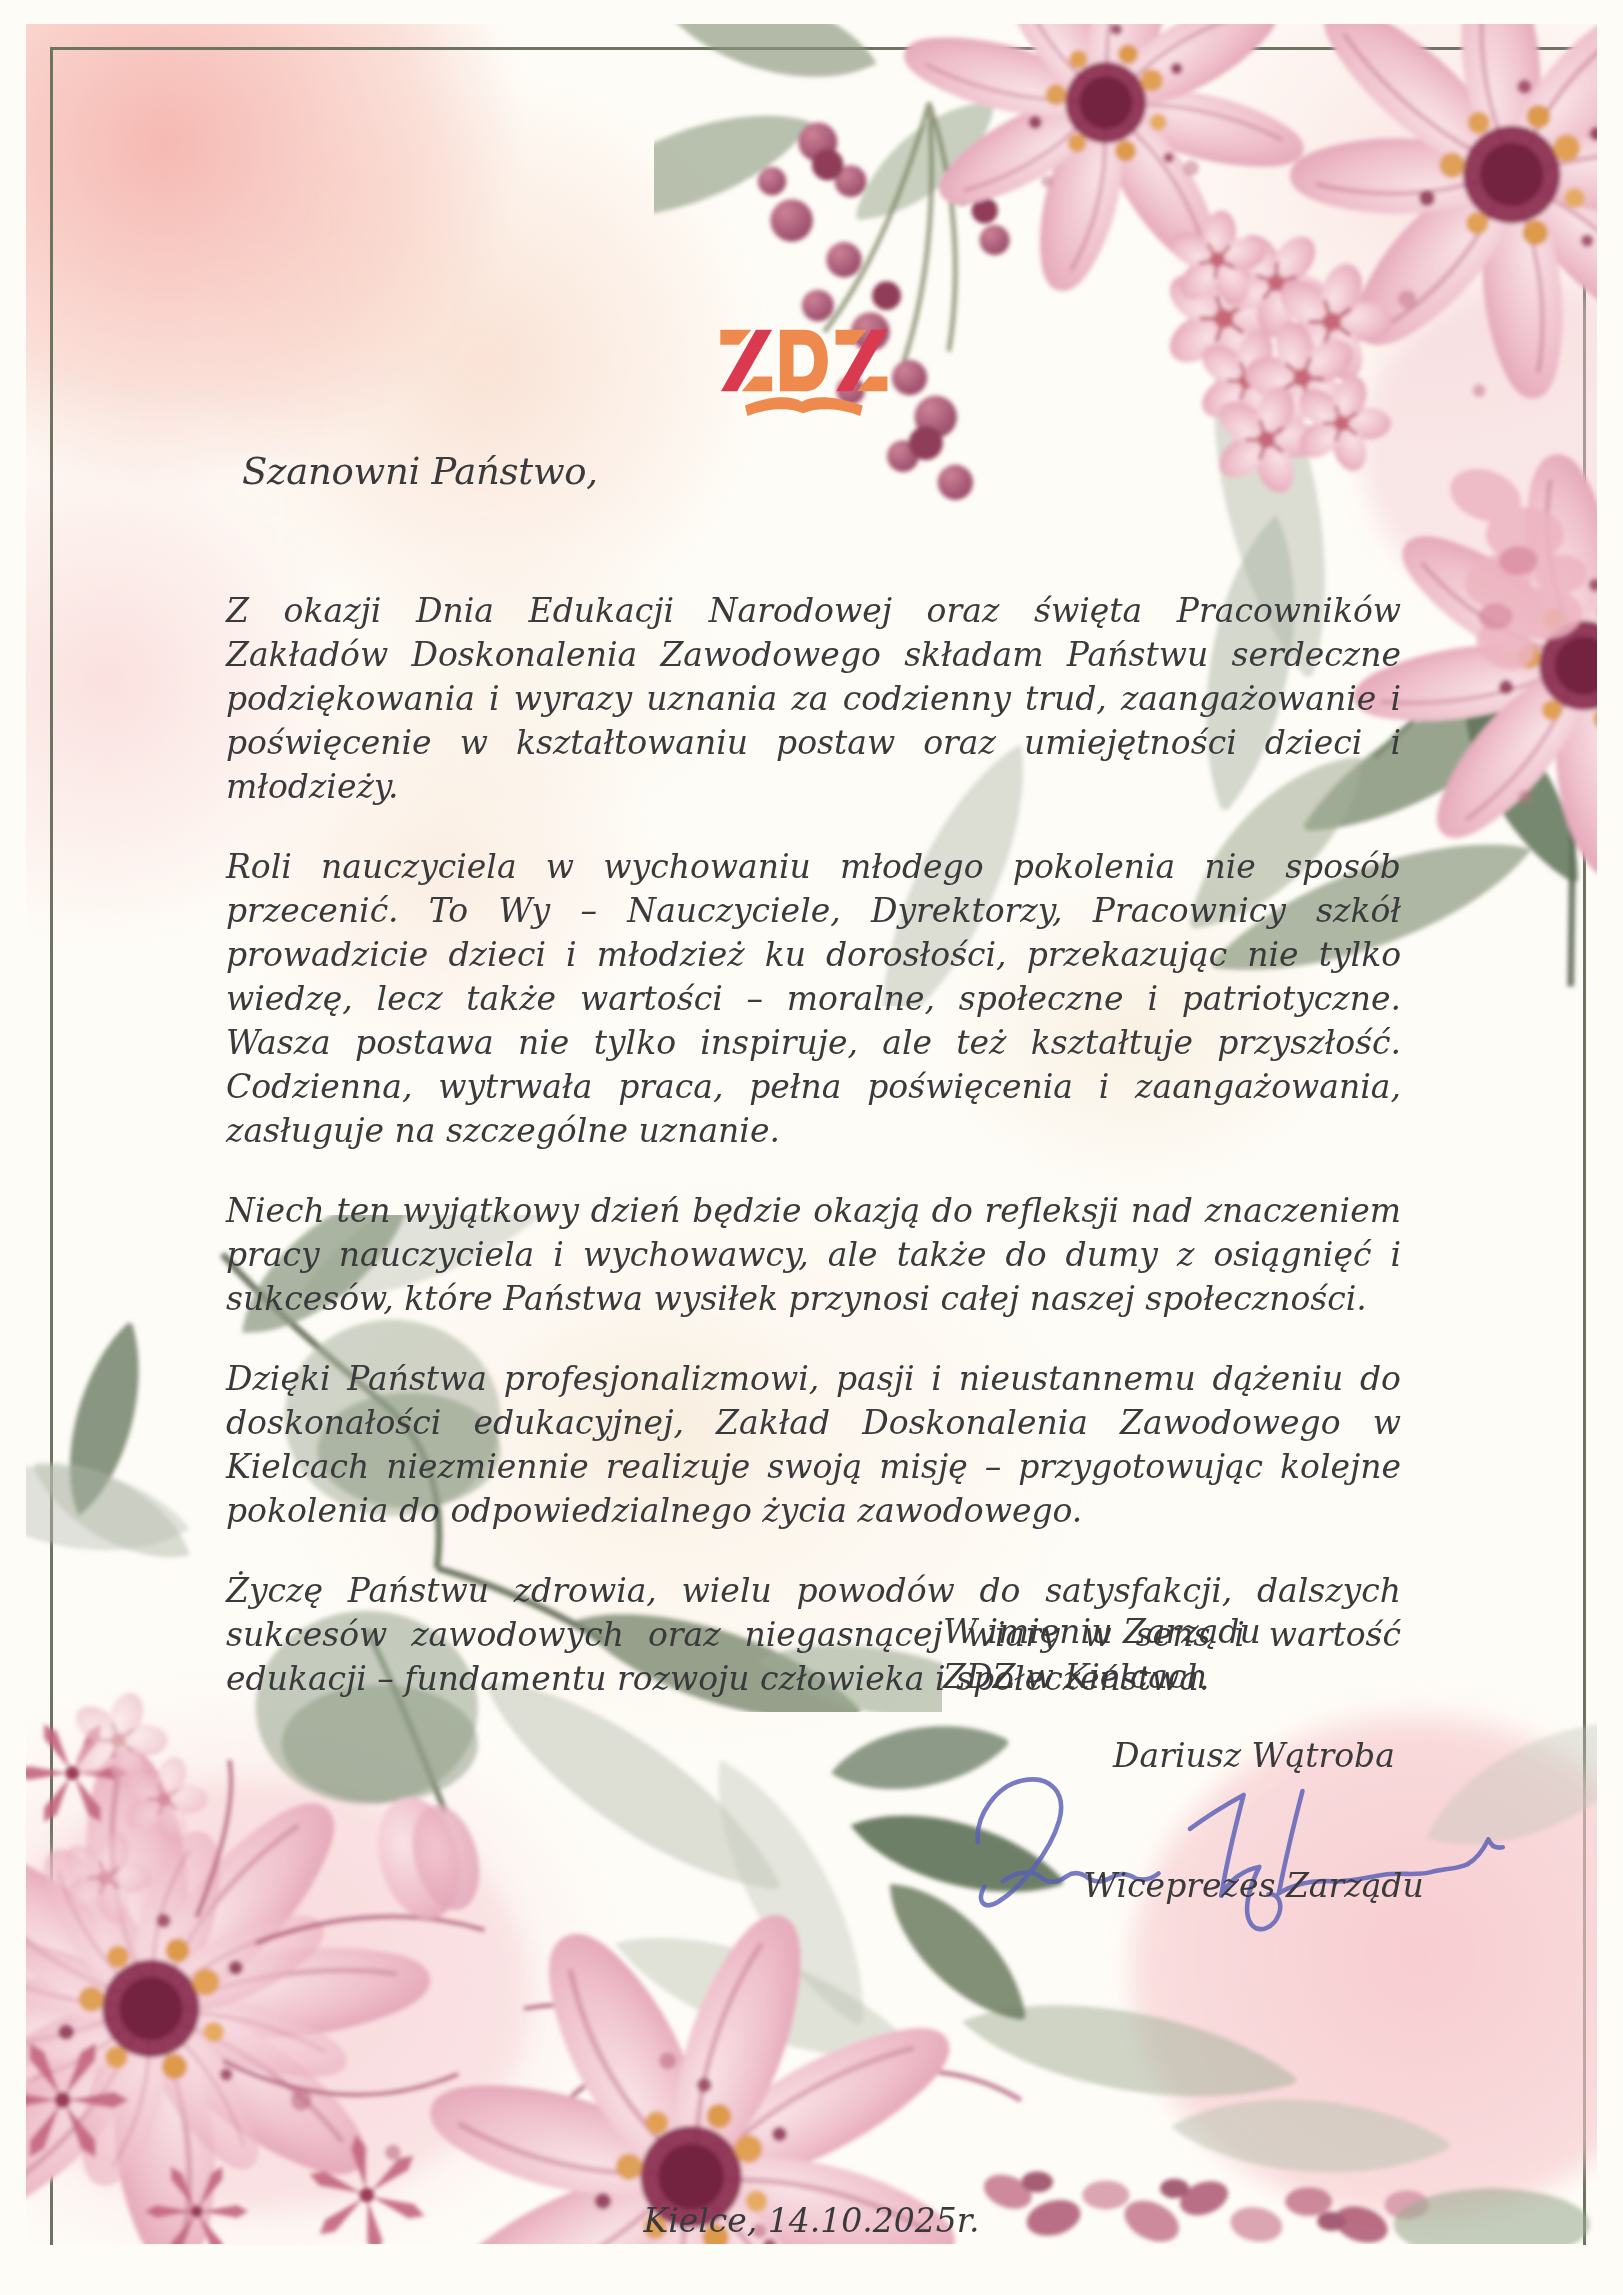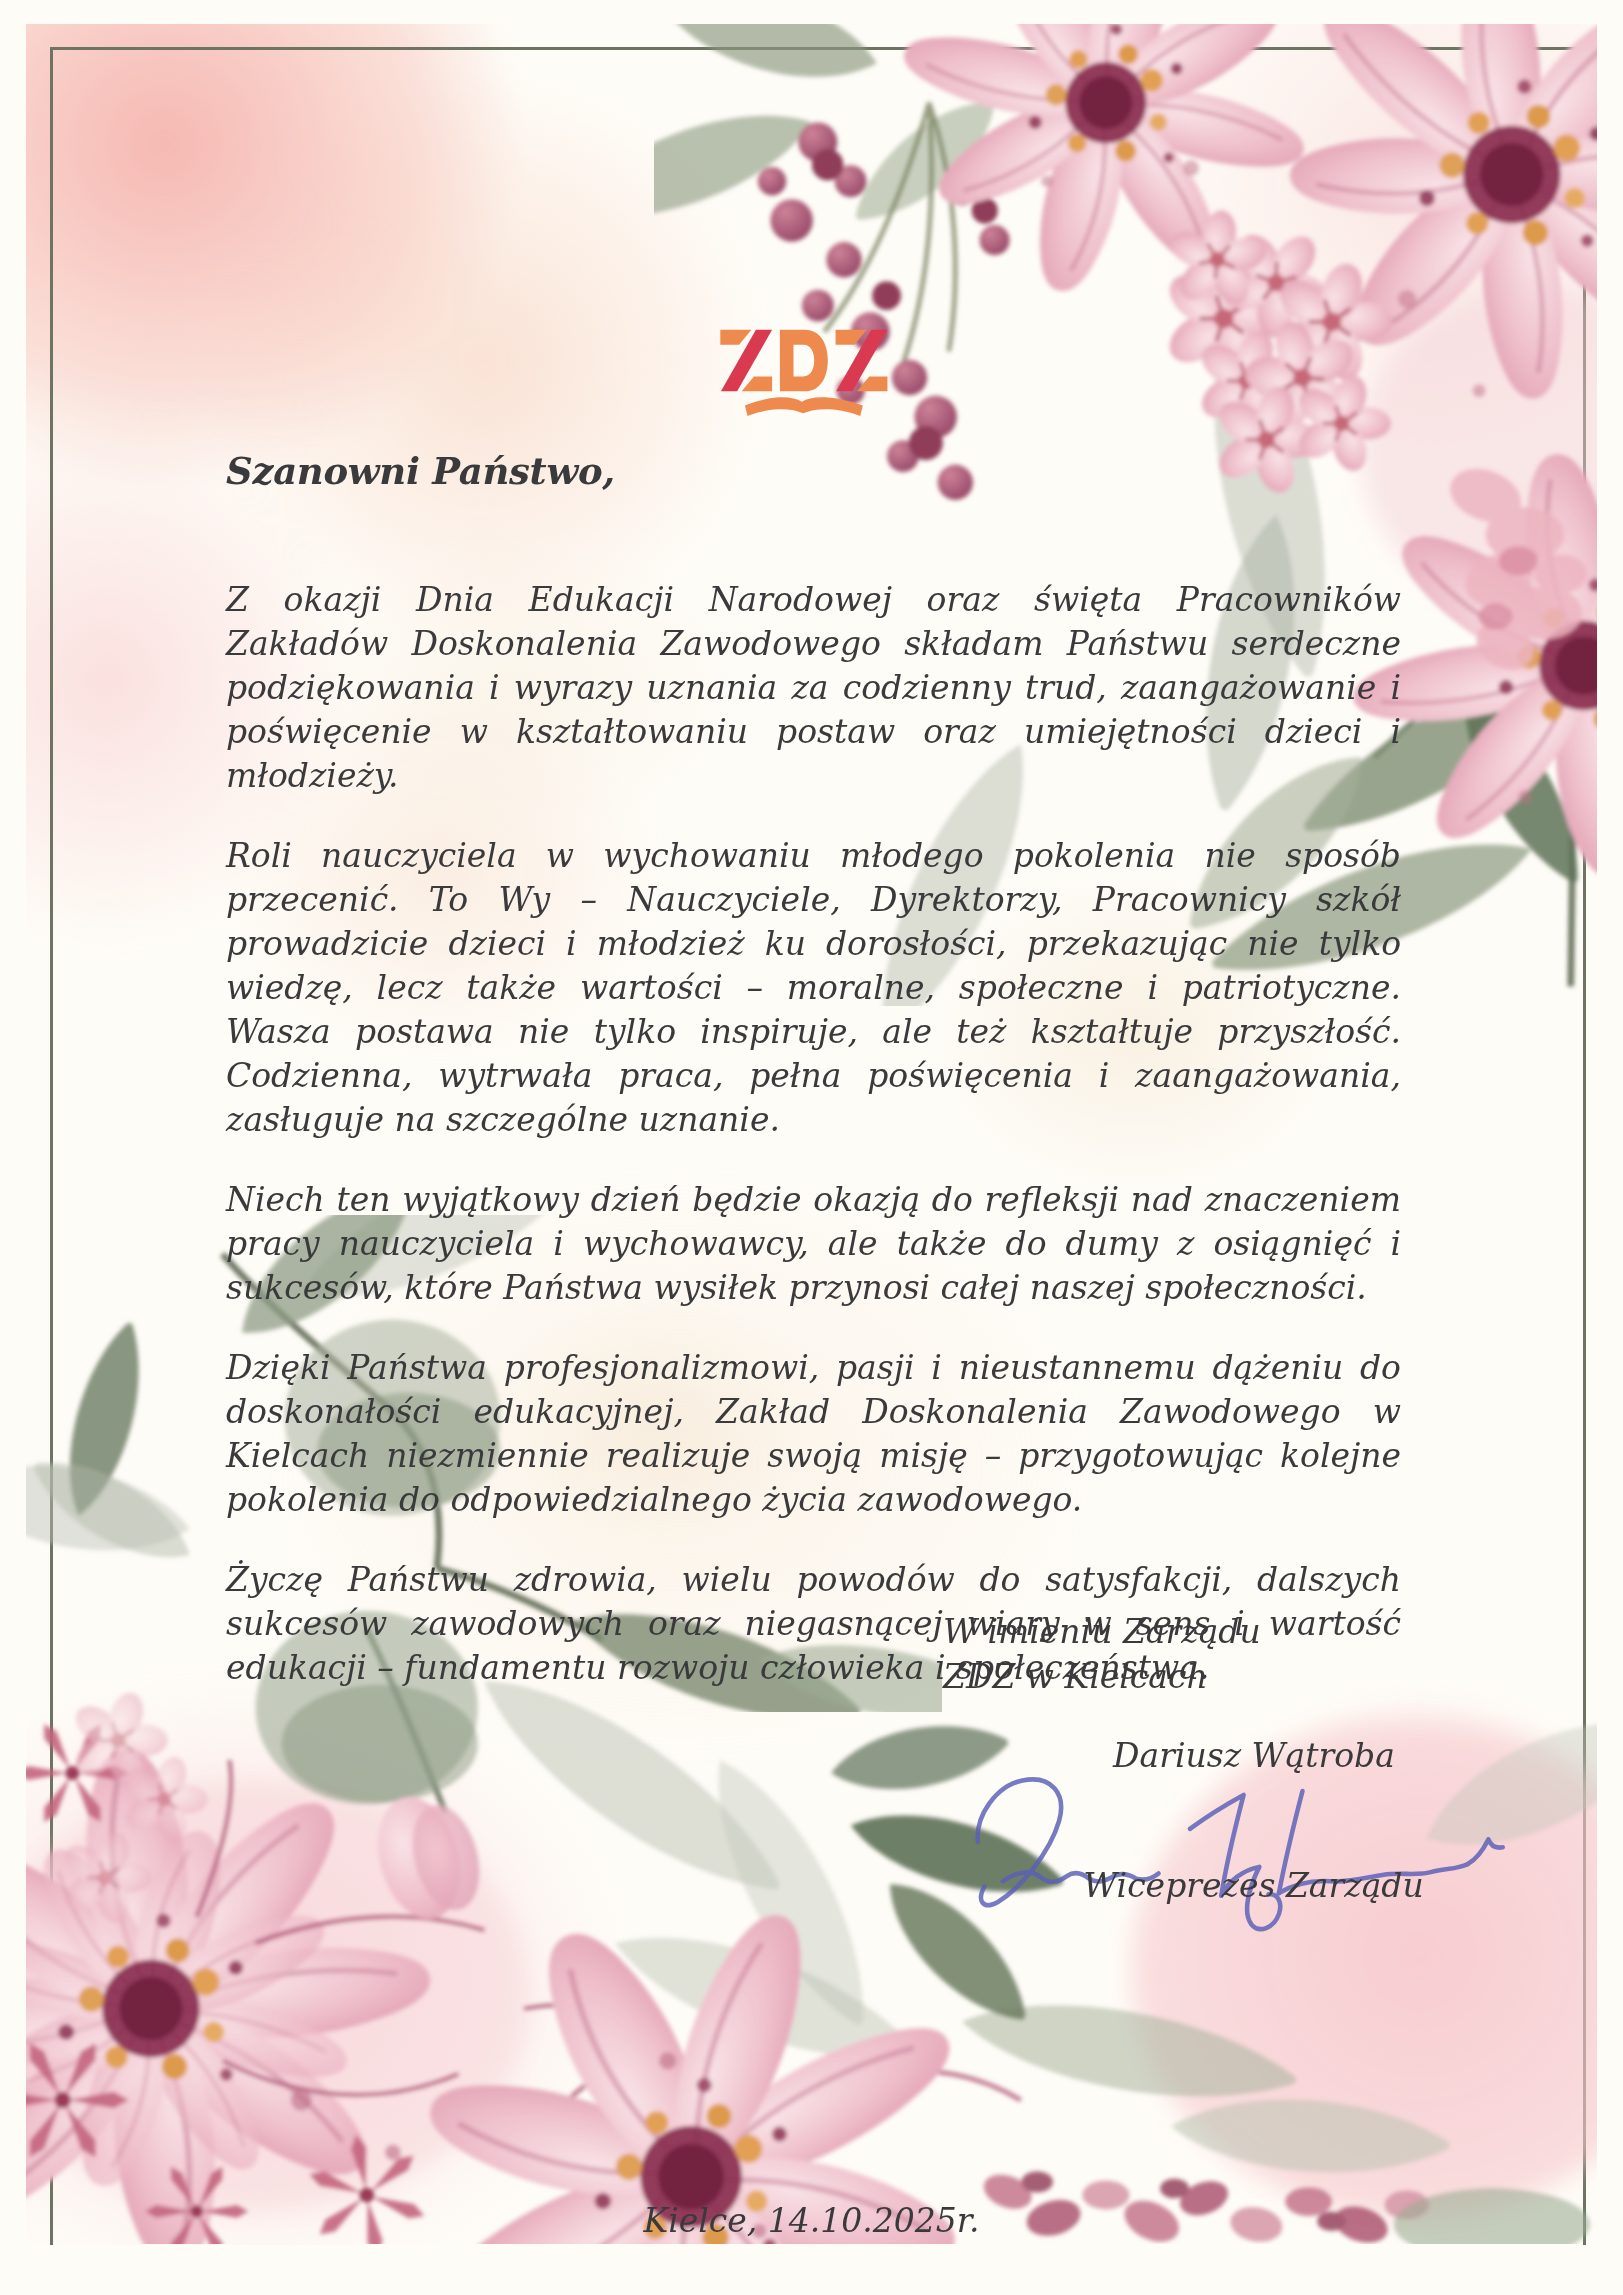--- a/index.html
+++ b/index.html
@@ -25,23 +25,23 @@
       radial-gradient(55% 50% at 62% 52%, rgba(247,196,201,.75), rgba(250,222,222,.4) 60%, transparent 80%);}
   .w-bl{left:-46px;bottom:-46px;width:1015px;height:884px;background:
       radial-gradient(50% 45% at 25% 65%, rgba(246,199,206,.55), transparent 78%);}
   .w-mid{left:98px;top:949px;width:1113px;height:982px;background:
       radial-gradient(50% 40% at 50% 50%, rgba(246,226,203,.32), transparent 75%);}
   .frame{position:absolute;left:24px;top:23px;width:1536px;height:2198px;box-sizing:border-box;
       border:3.3px solid #6d7462;border-bottom:none;}
   .decor{position:absolute;}
   .txt{position:absolute;color:#3a3a3c;font-style:italic;}
   .logo{position:absolute;left:719px;top:326px;width:171px;height:108px;}
-  .salutation{left:226px;top:450px;width:1178px;font-size:37px;font-weight:bold;line-height:43px;letter-spacing:-0.3px;}
+  .salutation{left:242px;top:450px;width:1178px;font-size:37px;font-weight:normal;line-height:43px;letter-spacing:-0.3px;}
   .bodycol{left:226px;top:574px;width:1175px;font-size:33px;line-height:44px;text-align:justify;}
-  .bodycol p{margin:4px 0 36px 0;padding:0;}
+  .bodycol p{margin:15px 0 36px 0;padding:0;}
   .closing{left:943px;top:1609px;width:622px;font-size:33px;line-height:45px;text-align:left;}
   .signer-name{left:943px;top:1736px;width:622px;font-size:33px;text-align:center;}
   .sig{position:absolute;left:936px;top:1753px;width:589px;height:216px;}
   .signer-title{left:910px;top:1860px;width:687px;font-size:33px;line-height:52px;text-align:center;}
   .dateline{left:0;top:2201px;width:1623px;font-size:33px;text-align:center;}
 </style>
 </head>
 <body>
 
 <svg width="0" height="0" style="position:absolute" aria-hidden="true">

